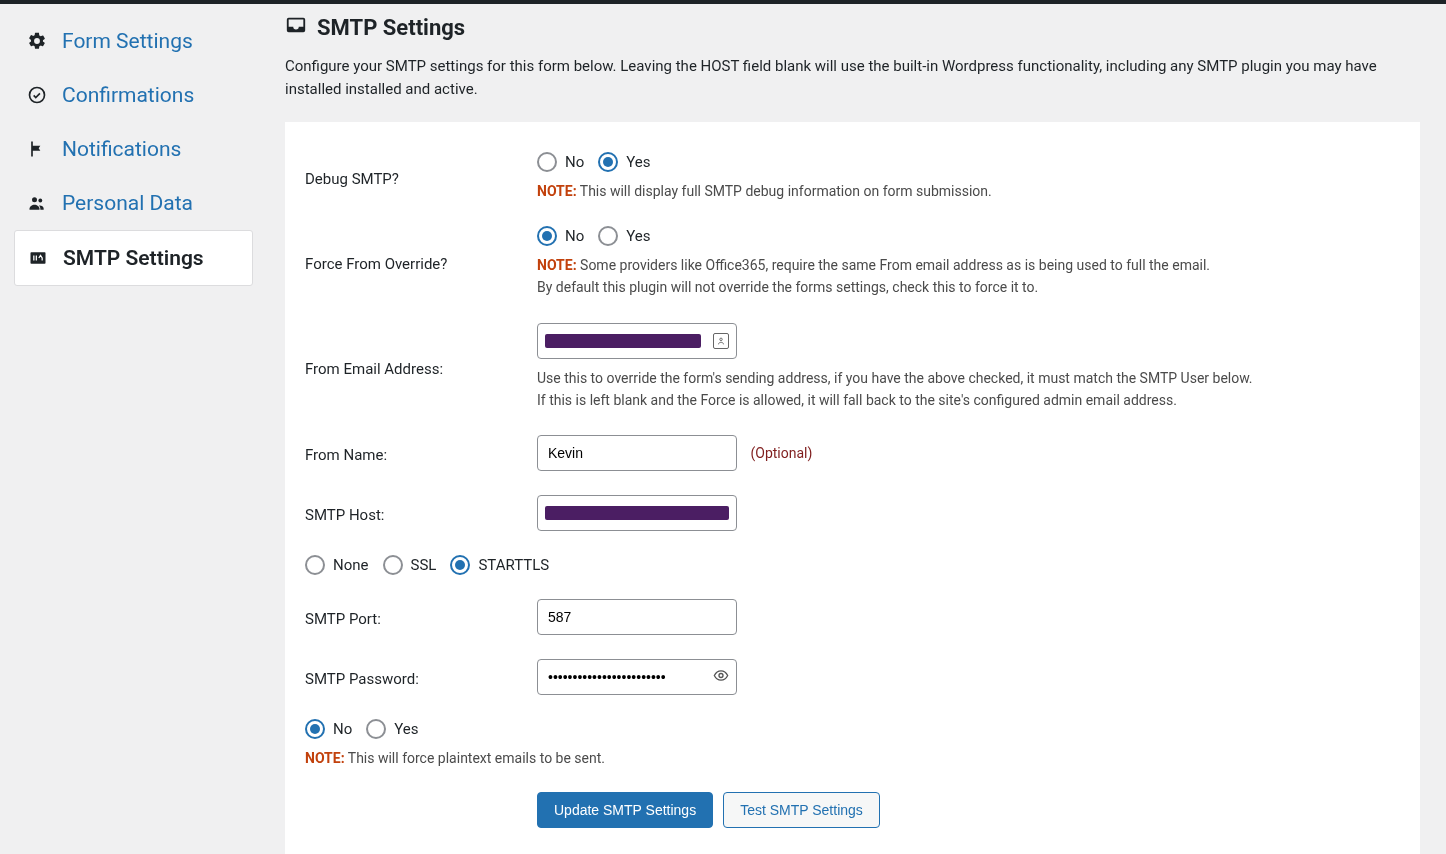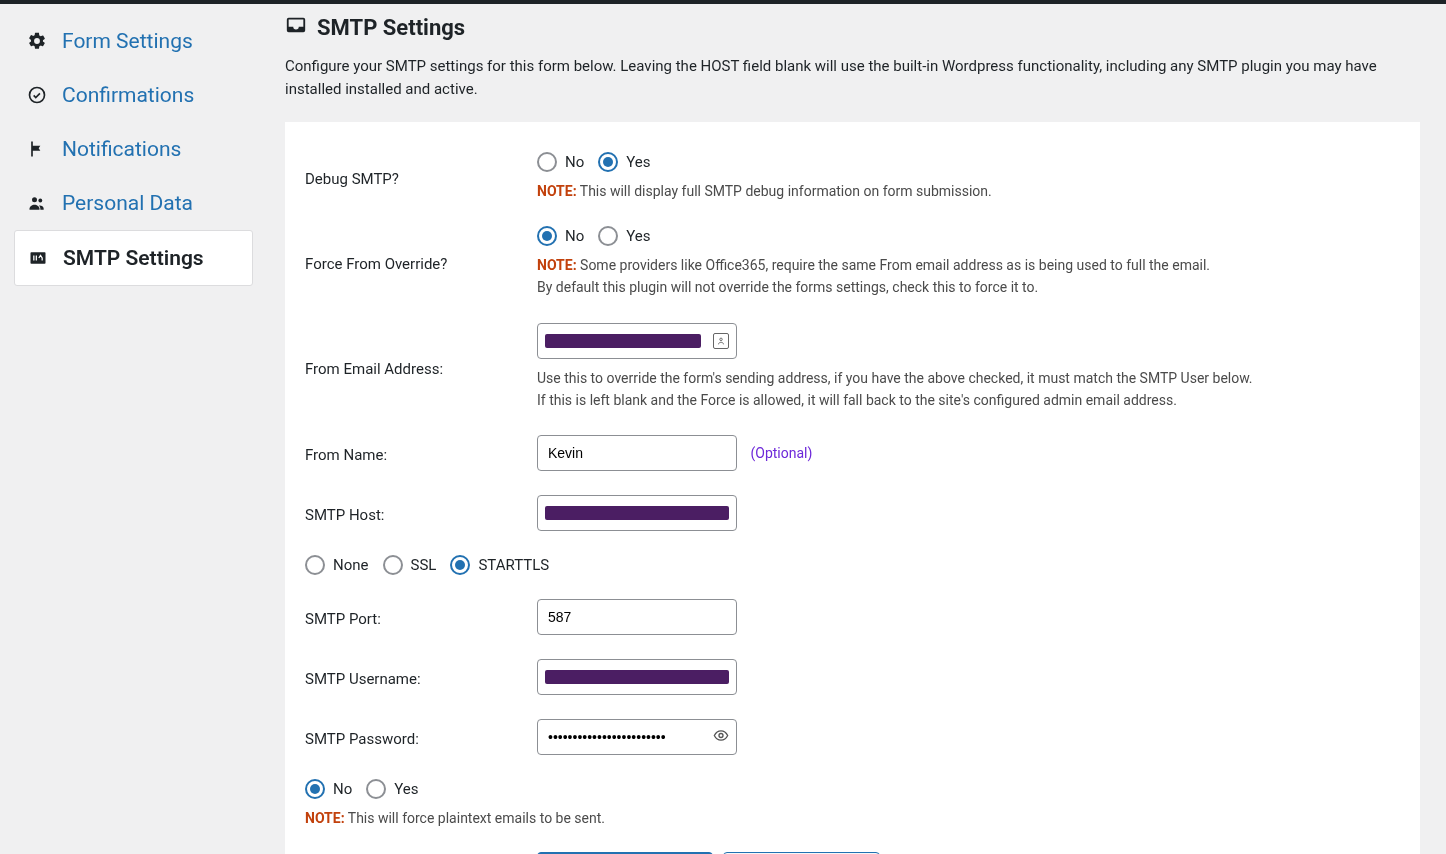--- a/index.html
+++ b/index.html
@@ -149,21 +149,21 @@
       top: 50%;
       transform: translateY(-50%);
       width: 16px;
       height: 16px;
       border: 1px solid #666;
       border-radius: 2px;
       display: flex;
       align-items: center;
       justify-content: center;
     }
-    .optional-text { margin-left: 10px; font-size: 14px; color: #6d28d9; }
+    .optional-text { margin-left: 10px; font-size: 14px; color: #7f1d1d; }
     .btn-row {
       padding: 10px 20px 0 252px;
       display: flex;
       gap: 10px;
     }
     .btn {
       height: 36px;
       padding: 0 16px;
       border-radius: 4px;
       font-size: 14px;
@@ -335,29 +335,20 @@
         </div>
       </div>
 
       <div class="form-row">
         <div class="form-row-label">SMTP Port:</div>
         <div class="form-row-control">
           <input class="text-input" value="587" style="">
         </div>
       </div>
 
-      <div class="form-row">
-        <div class="form-row-label">SMTP Username:</div>
-        <div class="form-row-control">
-          <div class="input-wrap">
-            <input class="text-input" value="" style="">
-            <div class="redaction" style="right:8px"></div>
-          </div>
-        </div>
-      </div>
 
       <div class="form-row">
         <div class="form-row-label">SMTP Password:</div>
         <div class="form-row-control">
           <div class="input-wrap has-icon">
             <input class="text-input" type="password" value="••••••••••••••••••••••••" style="">
             <span class="pwd-eye">
               <svg width="16" height="16" viewBox="0 0 24 24" fill="none" stroke="#555" stroke-width="2">
                   <circle cx="12" cy="12" r="3"></circle>
                   <path d="M2 12s3.5-7 10-7 10 7 10 7-3.5 7-10 7S2 12 2 12z"></path>

